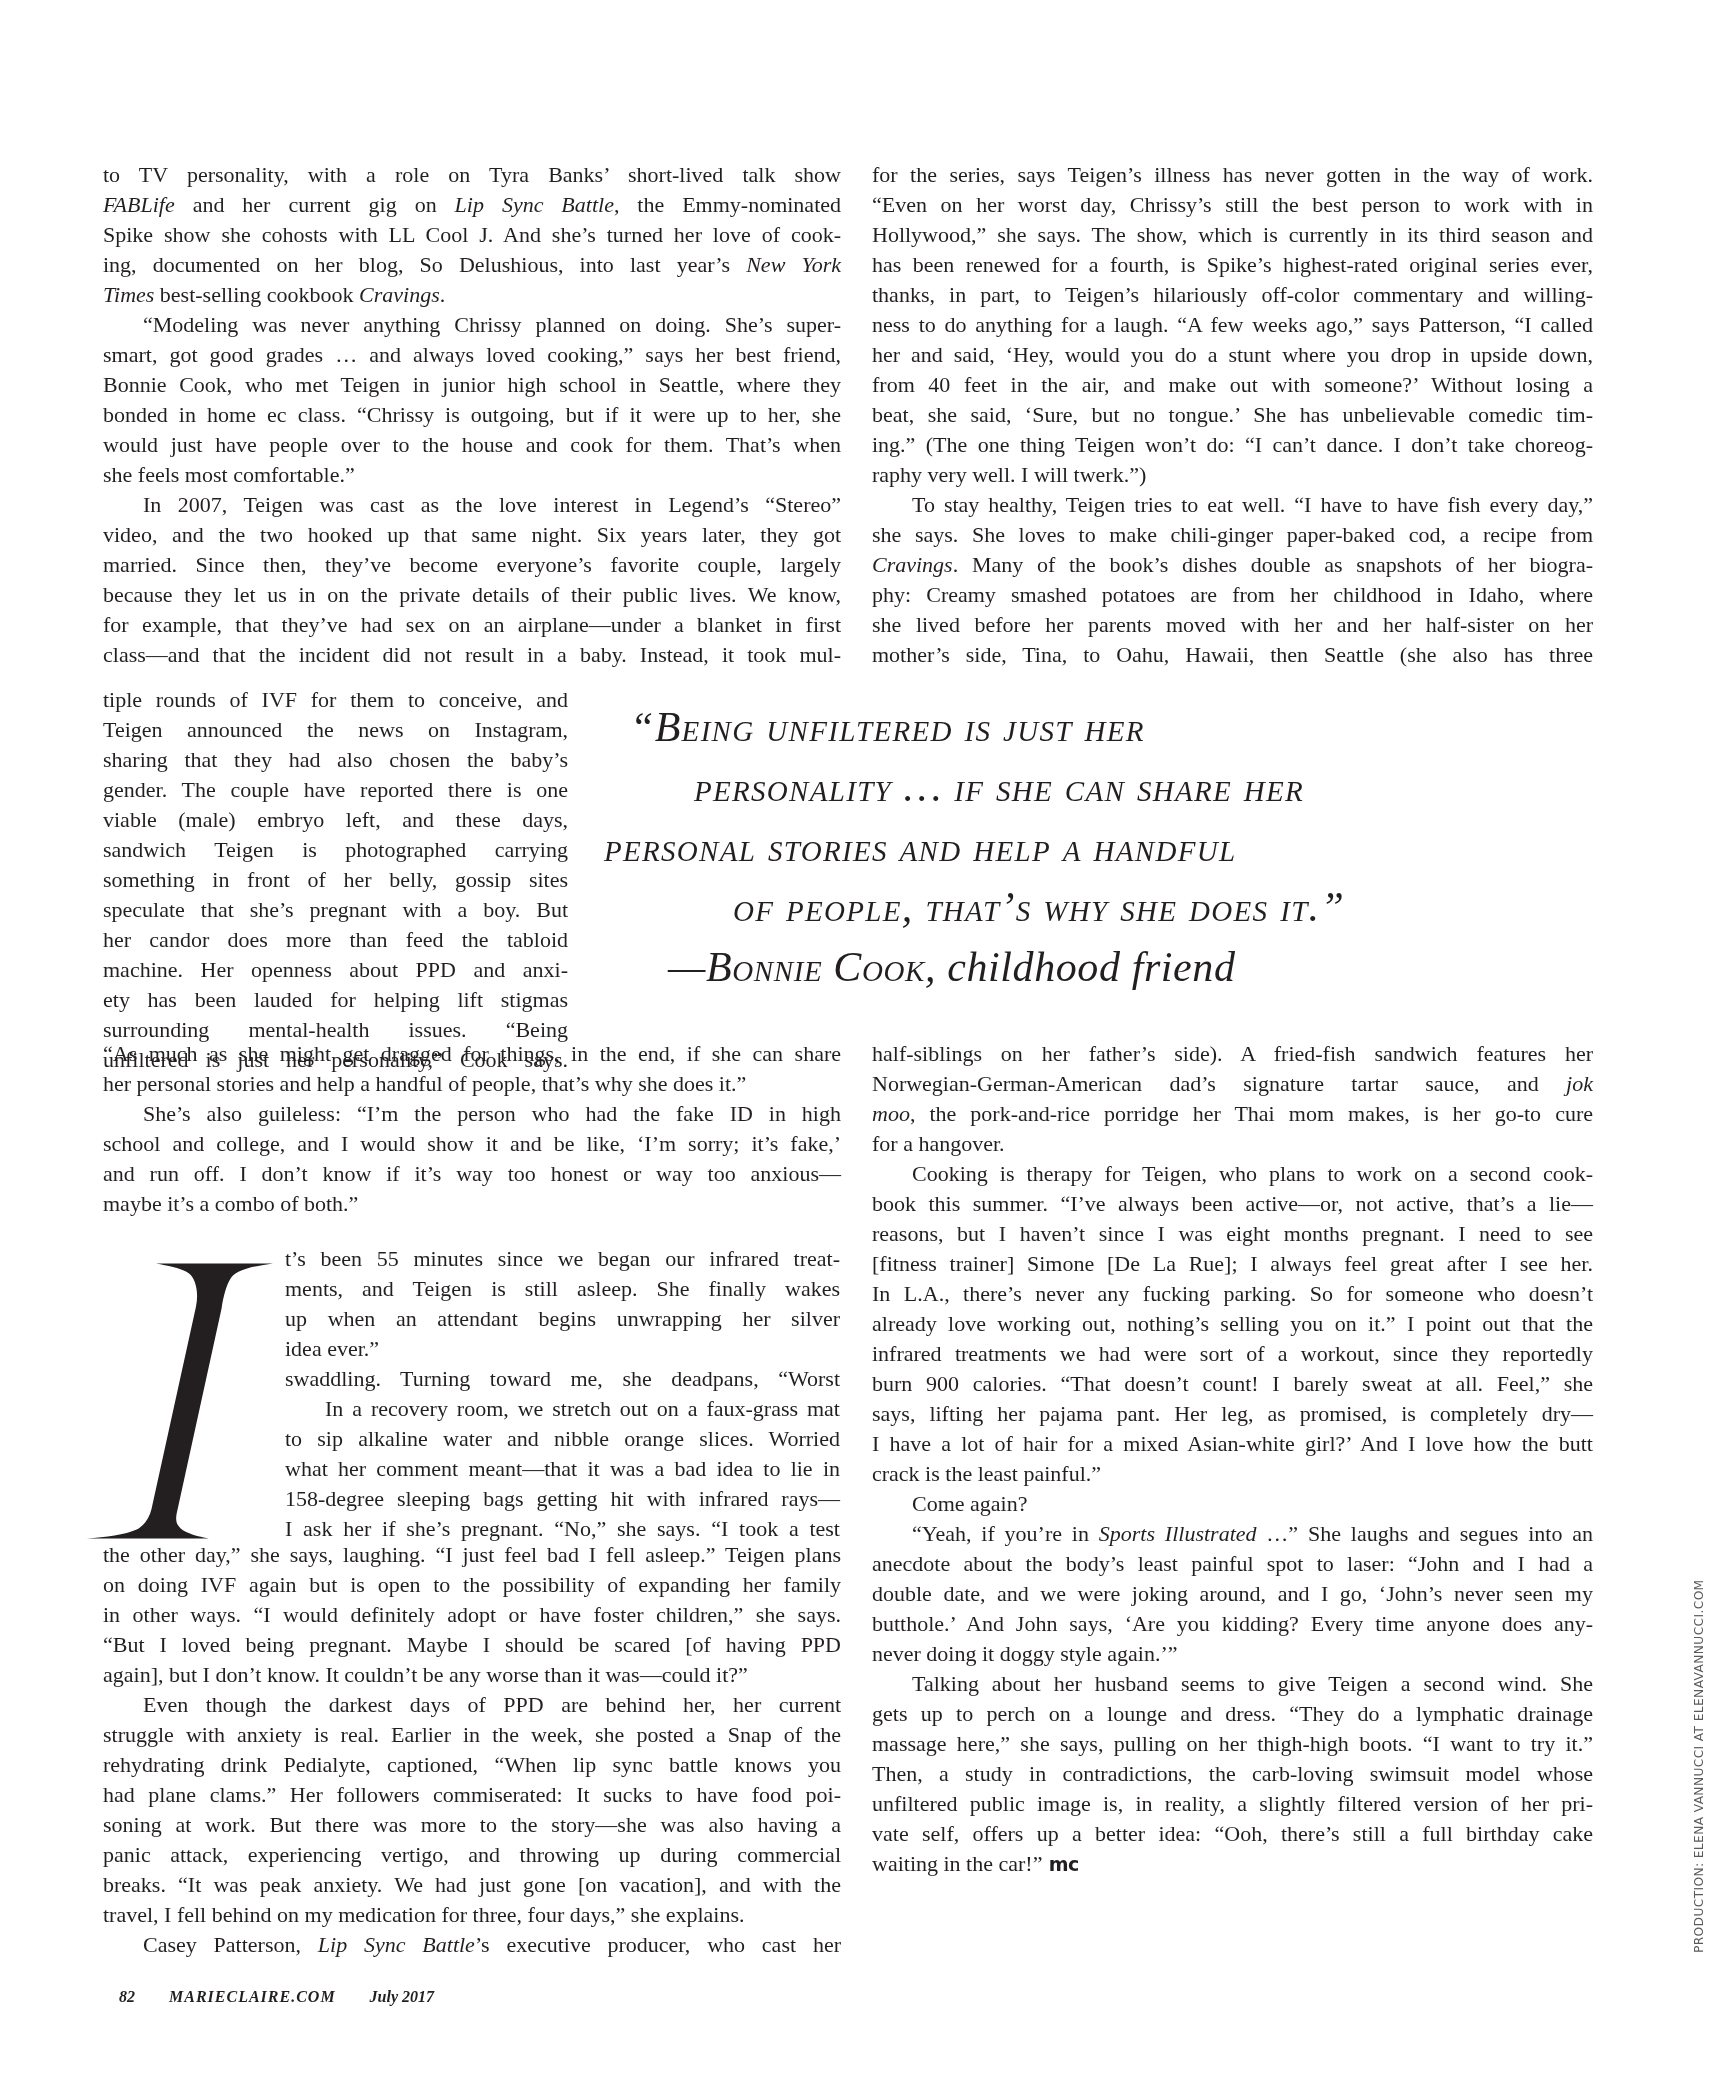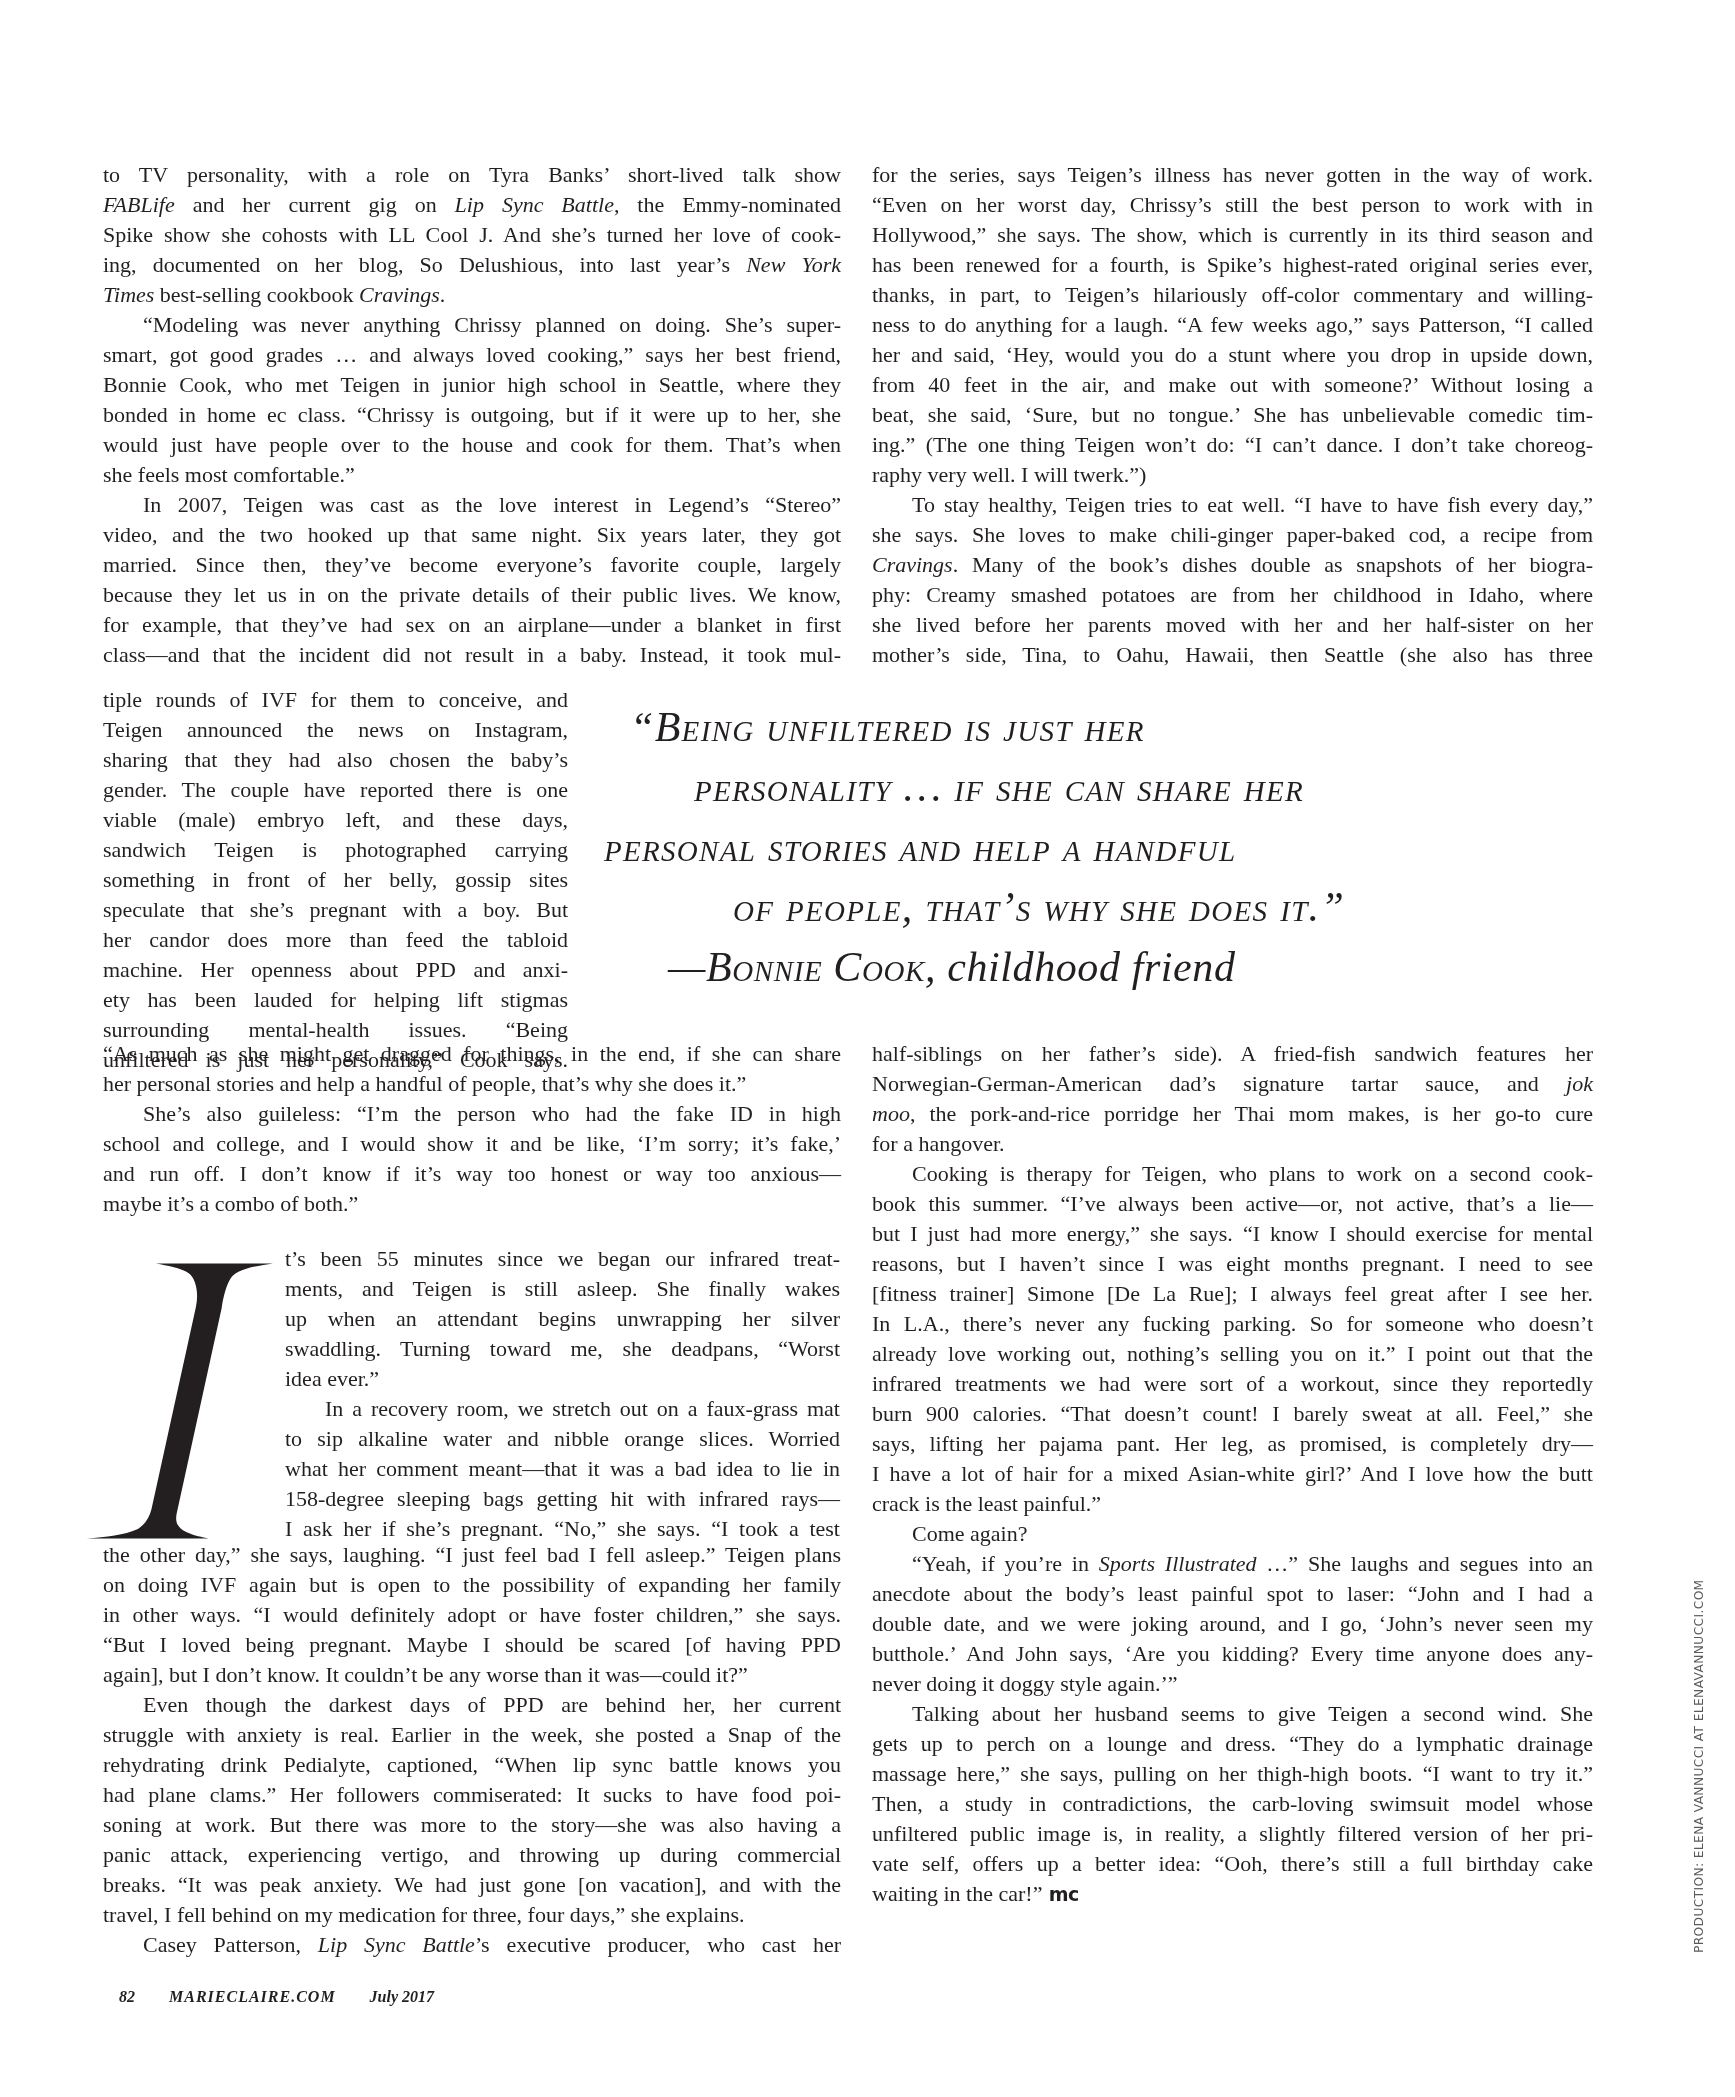--- a/index.html
+++ b/index.html
@@ -102,22 +102,22 @@
   <svg class="dropcap" viewBox="0 0 320 445" aria-label="I">
     <title>I</title>
     <path fill="#231f20" d="M118,10 L300,10 C275,14 245,18 235,32 C228,42 223,60 220,80 L150,400 C148,412 150,420 165,428 C178,434 190,436 200,438 L10,438 C40,436 70,432 88,424 C100,418 108,405 111,392 L180,78 C184,60 182,40 172,28 C162,18 140,14 118,10 Z"></path>
   </svg>
 
   <div class="col" id="col-left-drop">
       <p>
         <span class="line">t’s been 55 minutes since we began our infrared treat-</span>
         <span class="line">ments, and Teigen is still asleep. She finally wakes</span>
         <span class="line">up when an attendant begins unwrapping her silver</span>
+        <span class="line last">idea ever.”</span>
         <span class="line">swaddling. Turning toward me, she deadpans, “Worst</span>
-        <span class="line last">idea ever.”</span>
       </p>
       <p>
         <span class="line ind">In a recovery room, we stretch out on a faux-grass mat</span>
         <span class="line">to sip alkaline water and nibble orange slices. Worried</span>
         <span class="line">what her comment meant—that it was a bad idea to lie in</span>
         <span class="line">158-degree sleeping bags getting hit with infrared rays—</span>
         <span class="line">I ask her if she’s pregnant. “No,” she says. “I took a test</span>
       </p>
     </div>
   <div class="col" id="col-left-bottom">
@@ -169,21 +169,20 @@
   <div class="col" id="col-right-bottom">
       <p>
         <span class="line">half-siblings on her father’s side). A fried-fish sandwich features her</span>
         <span class="line">Norwegian-German-American dad’s signature tartar sauce, and <i>jok</i></span>
         <span class="line"><i>moo</i>, the pork-and-rice porridge her Thai mom makes, is her go-to cure</span>
         <span class="line last">for a hangover.</span>
       </p>
       <p>
         <span class="line ind">Cooking is therapy for Teigen, who plans to work on a second cook-</span>
         <span class="line">book this summer. “I’ve always been active—or, not active, that’s a lie—</span>
-        <span class="line">but I just had more energy,” she says. “I know I should exercise for mental</span>
         <span class="line">reasons, but I haven’t since I was eight months pregnant. I need to see</span>
         <span class="line">[fitness trainer] Simone [De La Rue]; I always feel great after I see her.</span>
         <span class="line">In L.A., there’s never any fucking parking. So for someone who doesn’t</span>
         <span class="line">already love working out, nothing’s selling you on it.” I point out that the</span>
         <span class="line">infrared treatments we had were sort of a workout, since they reportedly</span>
         <span class="line">burn 900 calories. “That doesn’t count! I barely sweat at all. Feel,” she</span>
         <span class="line">says, lifting her pajama pant. Her leg, as promised, is completely dry—</span>
         <span class="line">I have a lot of hair for a mixed Asian-white girl?’ And I love how the butt</span>
         <span class="line last">crack is the least painful.”</span>
       </p>

